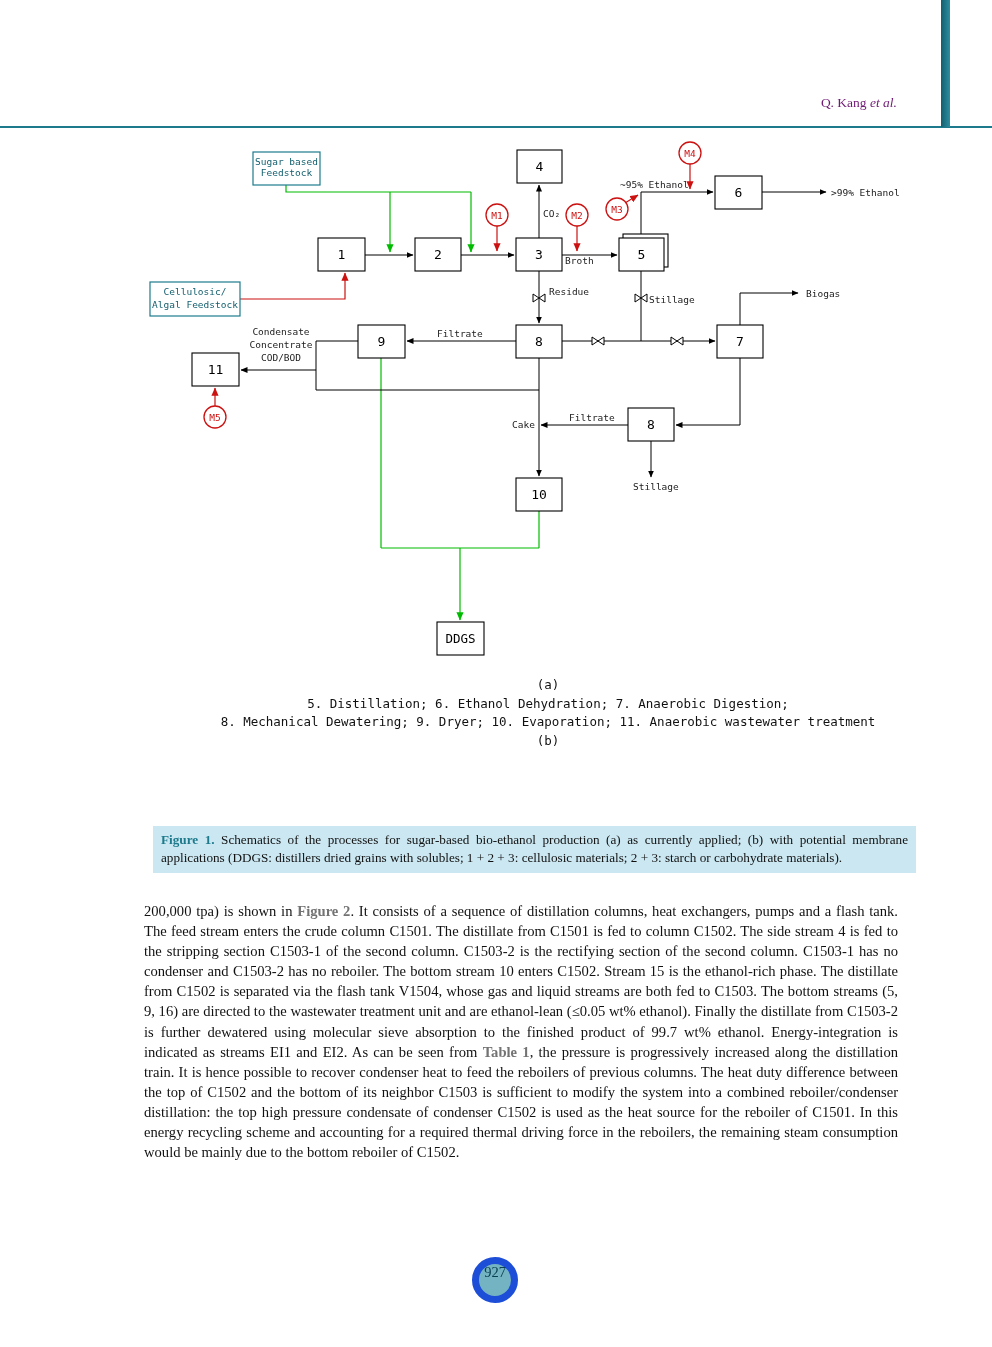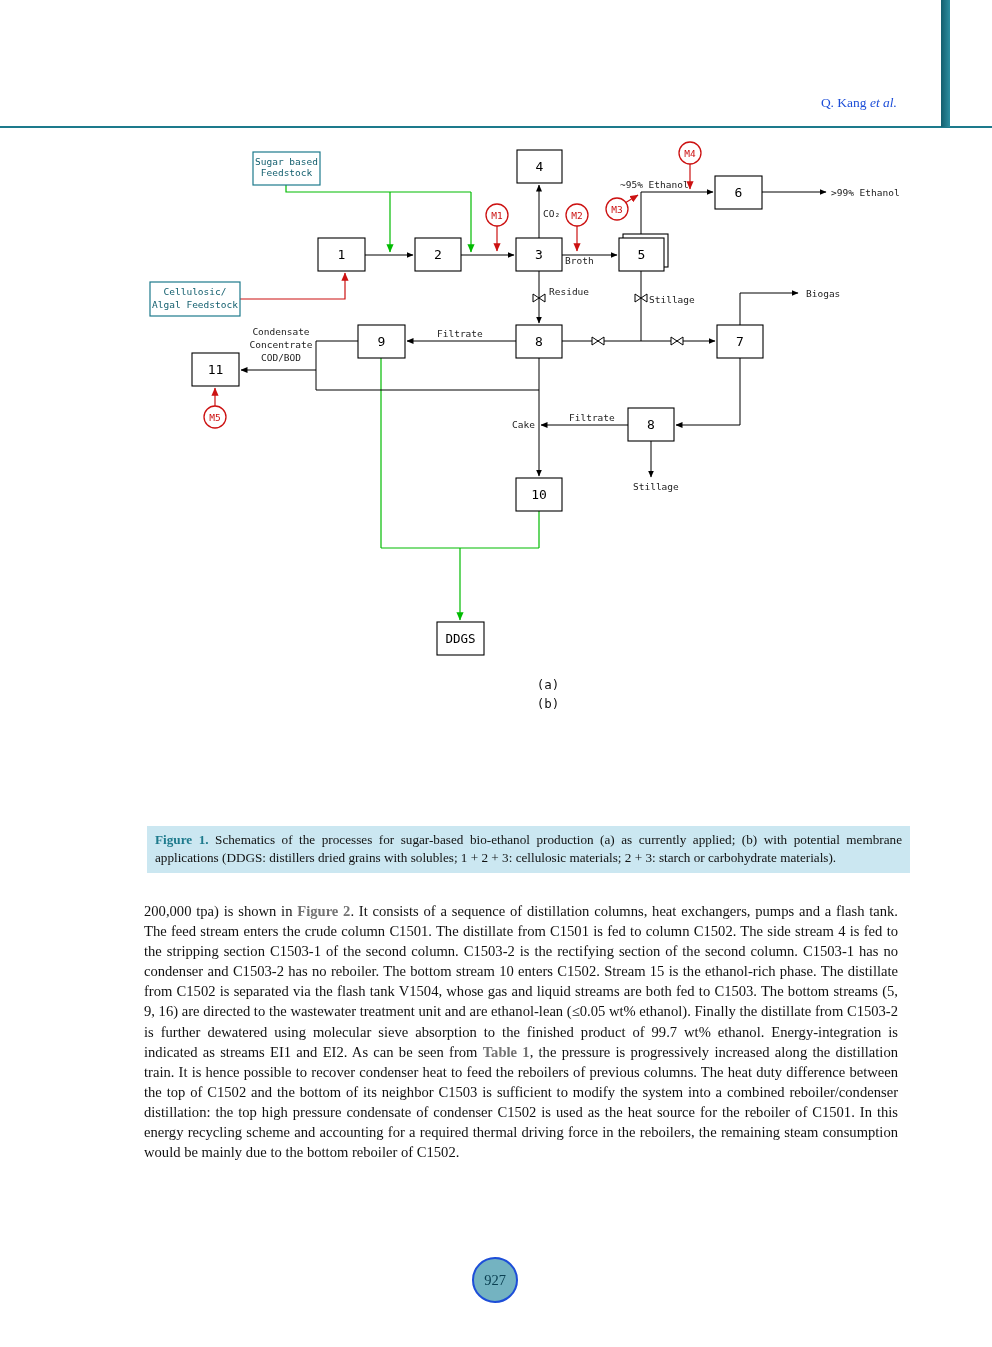--- a/index.html
+++ b/index.html
@@ -1,18 +1,18 @@
 <!DOCTYPE html>
 <html><head>
 <meta charset="utf-8">
 <style>
   html,body{margin:0;padding:0;background:#e8e8e8;}
   .page{position:relative;width:992px;height:1347px;background:#ffffff;margin:0 auto;
         font-family:"Liberation Serif",serif;color:#111;overflow:hidden;}
-  .running-head{position:absolute;top:95px;right:95px;font-size:13.5px;color:#1d4ed8;}
+  .running-head{position:absolute;top:95px;right:95px;font-size:13.5px;color:#701a75;}
   .running-head i{font-style:italic;}
   .header-rule{position:absolute;top:126px;left:0;width:992px;height:2px;background:#1d7a8c;}
   .header-bar{position:absolute;top:0;left:941px;width:9px;height:127px;
               background:linear-gradient(to right,#135f6e,#2d8ea0);}
   .diagram{position:absolute;top:140px;left:0;}
   .box{fill:#ffffff;stroke:#000000;stroke-width:1.1;}
   .fbox{fill:#ffffff;stroke:#1d7a8c;stroke-width:1.2;}
   .num{font-family:"DejaVu Sans Mono",monospace;font-size:13px;fill:#000;text-anchor:middle;}
   .numsm{font-family:"DejaVu Sans Mono",monospace;font-size:12.5px;fill:#000;text-anchor:middle;}
   .lbl{font-family:"DejaVu Sans Mono",monospace;font-size:9.5px;fill:#222;}
@@ -20,29 +20,29 @@
   .lble{text-anchor:end;}
   .ftxt{font-family:"DejaVu Sans Mono",monospace;font-size:9.5px;fill:#135f6e;text-anchor:middle;}
   .flow{stroke:#000;stroke-width:1;fill:none;}
   .gflow{stroke:#00bb00;stroke-width:1.2;fill:none;}
   .rflow{stroke:#cc1111;stroke-width:1.2;fill:none;}
   .valve{fill:#fff;stroke:#000;stroke-width:1;}
   .mcirc{fill:#fff;stroke:#cc1111;stroke-width:1.3;}
   .mtxt{font-family:"DejaVu Sans Mono",monospace;font-size:9.5px;fill:#cc1111;text-anchor:middle;}
   .legend{position:absolute;top:676px;left:104px;width:888px;text-align:center;
           font-family:"DejaVu Sans Mono",monospace;font-size:12.5px;line-height:18.6px;color:#111;}
-  .caption{position:absolute;top:826px;left:147px;width:747px;background:#cbe7f1;
+  .caption{position:absolute;top:826px;left:153px;width:747px;background:#cbe7f1;
            padding:5px 8px 6px 8px;font-size:13.2px;line-height:17.8px;text-align:justify;}
   .caption .cap-label{color:#1d7a8c;font-weight:bold;}
   .body-text{position:absolute;top:901px;left:144px;width:754px;font-size:14.6px;
              line-height:20.1px;text-align:justify;}
   .ref-link{color:#737373;font-weight:bold;cursor:pointer;}
   .page-circle{position:absolute;left:472px;top:1257px;width:46px;height:46px;border-radius:50%;
-               background:#74b3c1;border:2px solid #1d4ed8;box-sizing:border-box;display:flex;
-               align-items:center;justify-content:center;font-size:14.5px;color:#0b4052;}
+               background:#74b3c1;border:7px solid #1d4ed8;box-sizing:border-box;display:flex;
+               align-items:flex-start;justify-content:center;font-size:14.5px;color:#0b4052;}
 </style>
 </head>
 <body>
 
 <div class="page">
 
   <div class="running-head"><span>Q. Kang </span><i>et al.</i></div>
   <div class="header-rule"></div>
   <div class="header-bar"></div>
 
@@ -157,20 +157,22 @@
     <text class="lbl lblc" x="281" y="195">Condensate</text>
     <text class="lbl lblc" x="281" y="208">Concentrate</text>
     <text class="lbl lblc" x="281" y="221">COD/BOD</text>
     <text class="lbl lble" x="535" y="288">Cake</text>
     <text class="lbl" x="569" y="281">Filtrate</text>
     <text class="lbl" x="633" y="350">Stillage</text>
   </svg>
 
   <div class="legend">
     <div>(a)</div>
+    <div>5. Distillation; 6. Ethanol Dehydration; 7. Anaerobic Digestion;</div>
+    <div>8. Mechanical Dewatering; 9. Dryer; 10. Evaporation; 11. Anaerobic wastewater treatment</div>
     <div>(b)</div>
   </div>
 
   <div class="caption">
     <span class="cap-label">Figure 1.</span><span> Schematics of the processes for sugar-based bio-ethanol production (a) as currently applied; (b) with potential membrane applications (DDGS: distillers dried grains with solubles; 1 + 2 + 3: cellulosic materials; 2 + 3: starch or carbohydrate materials).</span>
   </div>
 
   <div class="body-text">
     <span>200,000 tpa) is shown in </span><span class="ref-link">Figure 2</span><span>. It consists of a sequence of distillation columns, heat exchangers, pumps and a flash tank. The feed stream enters the crude column C1501. The distillate from C1501 is fed to column C1502. The side stream 4 is fed to the stripping section C1503-1 of the second column. C1503-2 is the rectifying section of the second column. C1503-1 has no condenser and C1503-2 has no reboiler. The bottom stream 10 enters C1502. Stream 15 is the ethanol-rich phase. The distillate from C1502 is separated via the flash tank V1504, whose gas and liquid streams are both fed to C1503. The bottom streams (5, 9, 16) are directed to the wastewater treatment unit and are ethanol-lean (≤0.05 wt% ethanol). Finally the distillate from C1503-2 is further dewatered using molecular sieve absorption to the finished product of 99.7 wt% ethanol. Energy-integration is indicated as streams EI1 and EI2. As can be seen from </span><span class="ref-link">Table 1</span><span>, the pressure is progressively increased along the distillation train. It is hence possible to recover condenser heat to feed the reboilers of previous columns. The heat duty difference between the top of C1502 and the bottom of its neighbor C1503 is sufficient to modify the system into a combined reboiler/condenser distillation: the top high pressure condensate of condenser C1502 is used as the heat source for the reboiler of C1501. In this energy recycling scheme and accounting for a required thermal driving force in the reboilers, the remaining steam consumption would be mainly due to the bottom reboiler of C1502.</span>
   </div>

